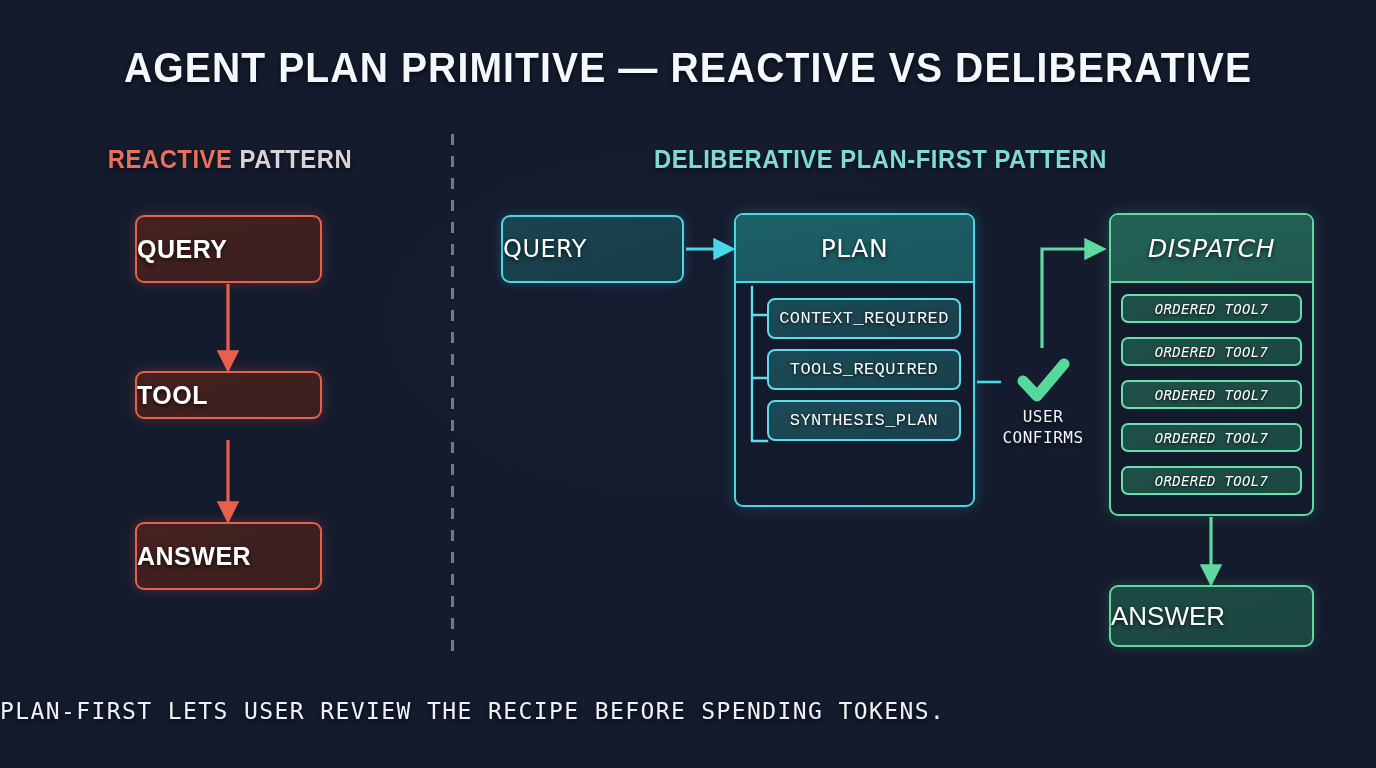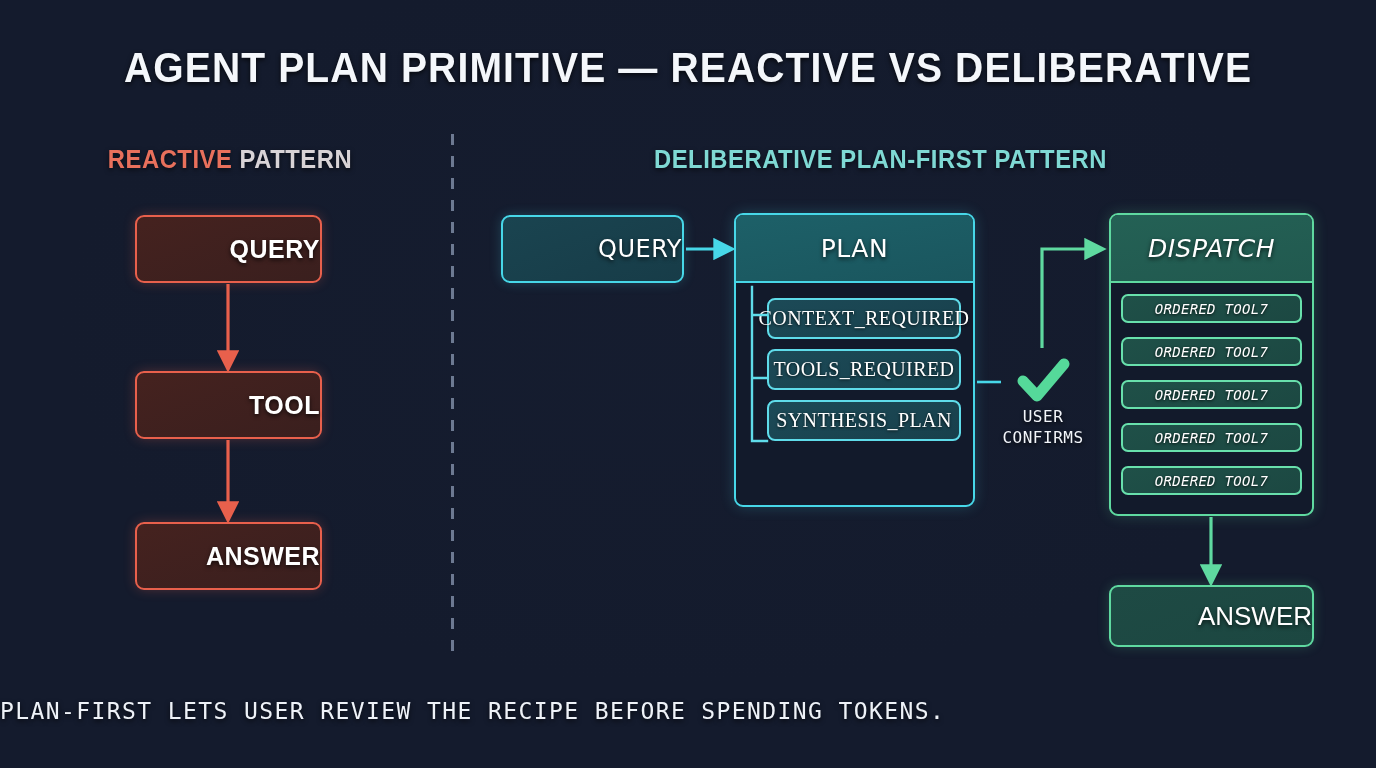--- a/index.html
+++ b/index.html
@@ -67,21 +67,21 @@
     opacity: 0.85;
   }
 
   
   .node {
     position: absolute;
     box-sizing: border-box;
     border-radius: 9px;
     display: flex;
     align-items: center;
-    justify-content: flex-end;
+    justify-content: flex-start;
     color: #ffffff;
     text-shadow: 0 2px 4px rgba(0,0,0,0.7);
   }
   .node.red {
     border: 2.5px solid #e8604c;
     background: linear-gradient(160deg, #45221f 0%, #3a1f1e 100%);
     box-shadow: 0 0 12px rgba(232,96,76,0.28);
     font-size: 25px;
     font-weight: bold;
     font-family: "Liberation Sans Narrow", "Liberation Sans", sans-serif;
@@ -99,21 +99,21 @@
   .node.green {
     border: 2.5px solid #5fd9a0;
     background: linear-gradient(160deg, #1e4a44 0%, #1c4741 100%);
     box-shadow: 0 0 12px rgba(95,217,160,0.22);
     font-size: 25px;
     font-family: "Liberation Sans Narrow", "Liberation Sans", sans-serif;
   }
 
   
   #node-query-l { left: 135px; top: 215px; width: 187px; height: 68px; }
-  #node-tool-l  { left: 135px; top: 371px; width: 187px; height: 68px; }
+  #node-tool-l  { left: 135px; top: 371px; width: 187px; height: 48px; }
   #node-answer-l{ left: 135px; top: 522px; width: 187px; height: 68px; }
 
   
   #node-query-r { left: 501px; top: 215px; width: 183px; height: 68px;
                   font-family: "DejaVu Sans", sans-serif; font-size: 24px; }
 
   
   #plan-box {
     position: absolute;
     left: 734px; top: 213px;
@@ -146,22 +146,22 @@
     box-sizing: border-box;
     height: 41px;
     margin-bottom: 10px;
     border: 2.2px solid #5fdcea;
     border-radius: 8px;
     background: linear-gradient(160deg, #1c4a57 0%, #18404c 100%);
     display: flex;
     align-items: center;
     justify-content: center;
     color: #ffffff;
-    font-family: Liberation Serif, serif;
-    font-size: 20px;
+    font-family: Liberation Mono, monospace;
+    font-size: 17px;
     letter-spacing: 0.4px;
     text-shadow: 0 1px 3px rgba(0,0,0,0.8);
   }
   .plan-item:last-child { margin-bottom: 0; }
 
   
   #plan-bracket { position: absolute; left: 0; top: 0; pointer-events: none; }
 
   
   #dispatch-box {

